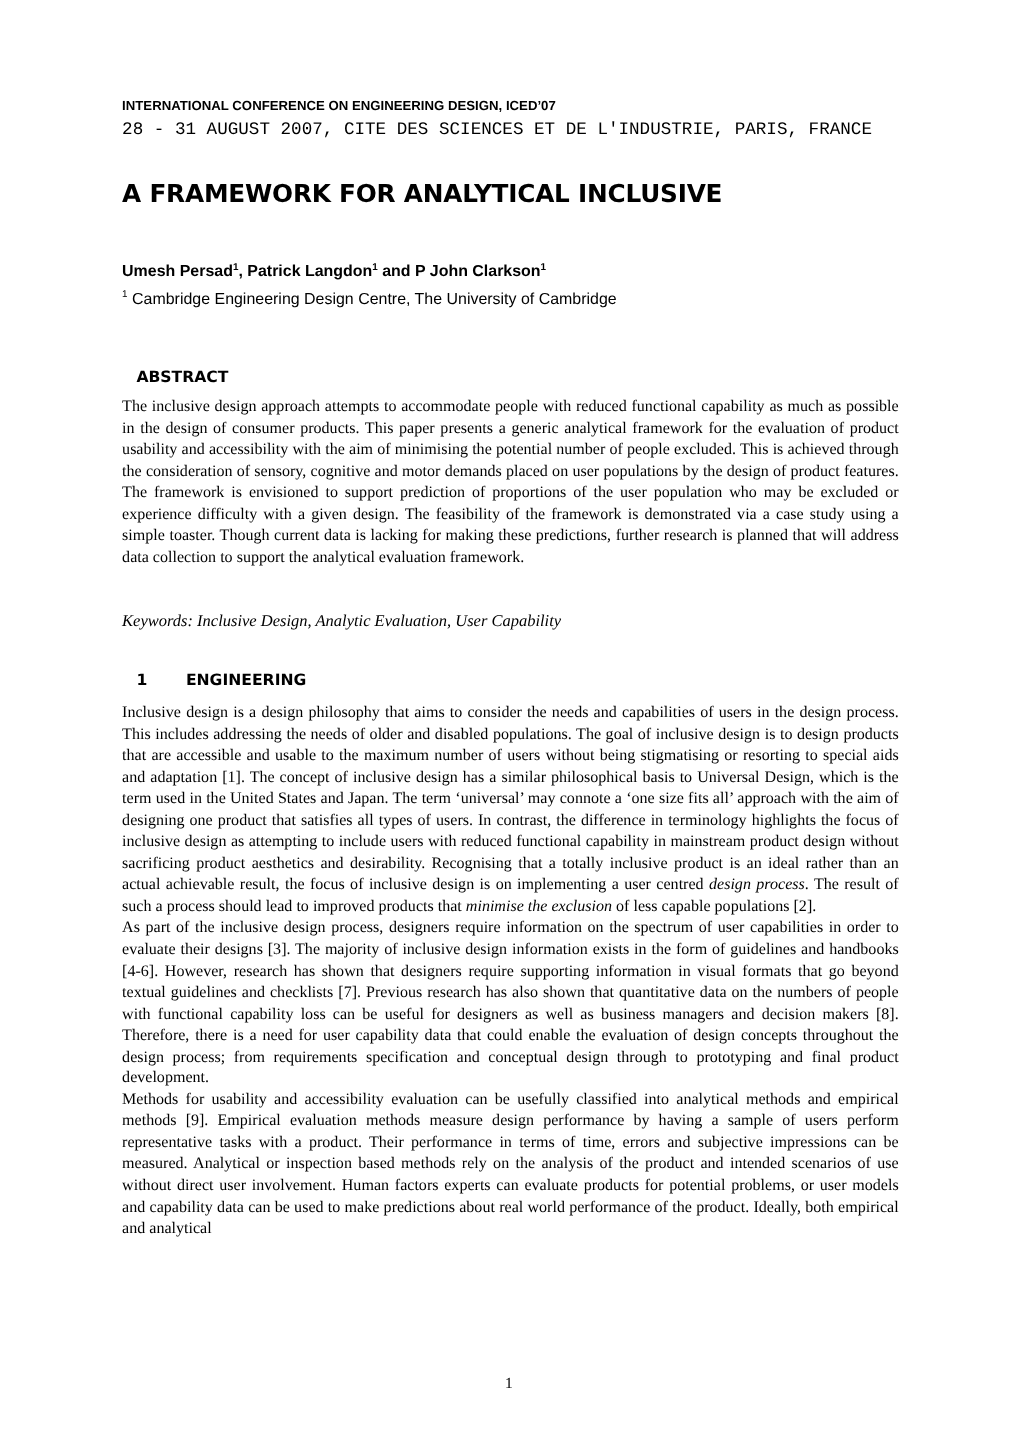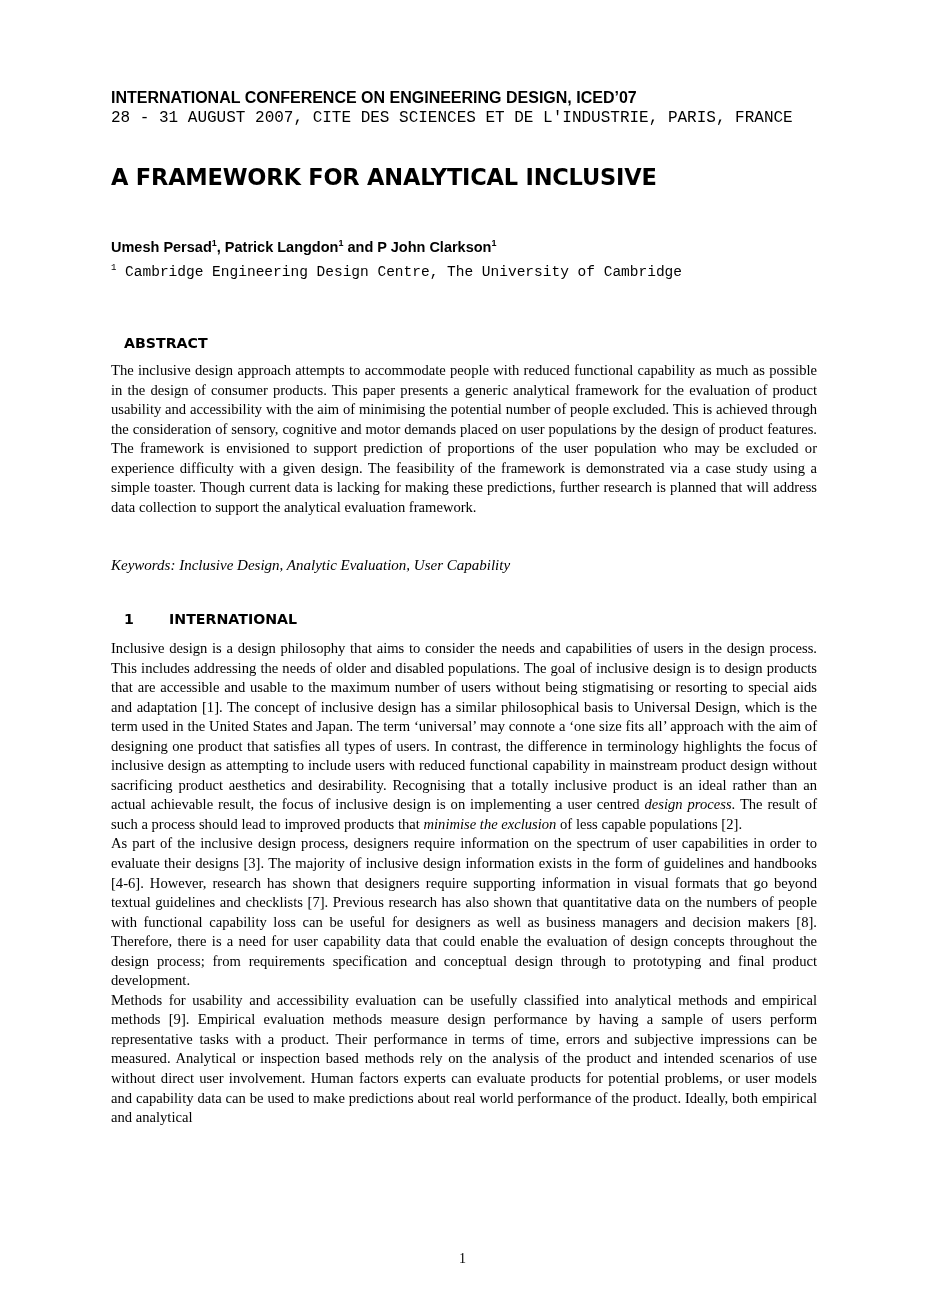--- a/index.html
+++ b/index.html
@@ -1,22 +1,22 @@
 <!DOCTYPE html>
 <html><head>
 <meta charset="utf-8">
 <style>
   html, body { margin: 0; padding: 0; background: #ffffff; }
   body { width: 925px; height: 1309px; position: relative; overflow: hidden; color: #000; }
   .page { position: absolute; left: 111px; top: 0; width: 706px; }
-  .conf1 { position: absolute; top: 89px; left: 0; font-family: "Liberation Sans", sans-serif; font-weight: bold; font-size: 16px; white-space: nowrap; }
+  .conf1 { position: absolute; top: 89px; left: 0; font-family: "Liberation Sans", sans-serif; font-weight: bold; font-size: 12px; white-space: nowrap; }
   .conf2 { position: absolute; top: 109px; left: 0; font-family: Liberation Mono, monospace; font-size: 16px; white-space: nowrap; }
   .title { position: absolute; top: 163px; left: 0; font-family: "DejaVu Sans", sans-serif; font-weight: bold; font-size: 22.5px; line-height: 28px; letter-spacing: -0.2px; margin: 0; }
   .authors { position: absolute; top: 239px; left: 0; font-family: "Liberation Sans", sans-serif; font-weight: bold; font-size: 14.5px; white-space: nowrap; }
-  .affil { position: absolute; top: 264px; left: 0; font-family: Liberation Mono, monospace; font-size: 14.5px; white-space: nowrap; }
+  .affil { position: absolute; top: 264px; left: 0; font-family: Liberation Sans, sans-serif; font-size: 14.5px; white-space: nowrap; }
   sup { font-size: 9px; vertical-align: 6px; line-height: 0; }
   .h { font-family: "DejaVu Sans", sans-serif; font-weight: bold; font-size: 14.2px; margin: 13px; white-space: nowrap; }
   .abs-h { position: absolute; top: 322px; left: 0; }
   .intro-h { position: absolute; top: 598px; left: 0; }
   .intro-h .num { display: inline-block; width: 45px; }
   .body-text { font-family: "Liberation Serif", serif; font-size: 14.6px; line-height: 19.55px; text-align: justify; margin: 0; }
   .abstract { position: absolute; top: 361px; left: 0; width: 706px; }
   .keywords { position: absolute; top: 557px; left: 0; font-family: "Liberation Serif", serif; font-style: italic; font-size: 15px; white-space: nowrap; }
   .intro { position: absolute; top: 639px; left: 0; width: 706px; }
   .intro p { margin: 0; }
@@ -41,21 +41,21 @@
 
   <div class="affil">
     <sup>1</sup><span> Cambridge Engineering Design Centre, The University of Cambridge</span>
   </div>
 
   <h2 class="h abs-h">ABSTRACT</h2>
   <p class="body-text abstract">The inclusive design approach attempts to accommodate people with reduced functional capability as much as possible in the design of consumer products. This paper presents a generic analytical framework for the evaluation of product usability and accessibility with the aim of minimising the potential number of people excluded. This is achieved through the consideration of sensory, cognitive and motor demands placed on user populations by the design of product features. The framework is envisioned to support prediction of proportions of the user population who may be excluded or experience difficulty with a given design. The feasibility of the framework is demonstrated via a case study using a simple toaster. Though current data is lacking for making these predictions, further research is planned that will address data collection to support the analytical evaluation framework.</p>
   <div class="keywords">Keywords: Inclusive Design, Analytic Evaluation, User Capability</div>
 
   <h2 class="h intro-h">
-    <span class="num">1</span><span>INTERNATIONAL</span>
+    <span class="num">1</span><span>ENGINEERING</span>
   </h2>
 
   <div class="body-text intro">
     <p><span>Inclusive design is a design philosophy that aims to consider the needs and capabilities of users in the design process. This includes addressing the needs of older and disabled populations. The goal of inclusive design is to design products that are accessible and usable to the maximum number of users without being stigmatising or resorting to special aids and adaptation [1]. The concept of inclusive design has a similar philosophical basis to Universal Design, which is the term used in the United States and Japan. The term ‘universal’ may connote a ‘one size fits all’ approach with the aim of designing one product that satisfies all types of users. In contrast, the difference in terminology highlights the focus of inclusive design as attempting to include users with reduced functional capability in mainstream product design without sacrificing product aesthetics and desirability. Recognising that a totally inclusive product is an ideal rather than an actual achievable result, the focus of inclusive design is on implementing a user centred </span><em>design process</em><span>. The result of such a process should lead to improved products that </span><em>minimise the exclusion</em><span> of less capable populations [2].</span></p>
     <p>As part of the inclusive design process, designers require information on the spectrum of user capabilities in order to evaluate their designs [3]. The majority of inclusive design information exists in the form of guidelines and handbooks [4-6]. However, research has shown that designers require supporting information in visual formats that go beyond textual guidelines and checklists [7]. Previous research has also shown that quantitative data on the numbers of people with functional capability loss can be useful for designers as well as business managers and decision makers [8]. Therefore, there is a need for user capability data that could enable the evaluation of design concepts throughout the design process; from requirements specification and conceptual design through to prototyping and final product development.</p>
     <p>Methods for usability and accessibility evaluation can be usefully classified into analytical methods and empirical methods [9]. Empirical evaluation methods measure design performance by having a sample of users perform representative tasks with a product. Their performance in terms of time, errors and subjective impressions can be measured. Analytical or inspection based methods rely on the analysis of the product and intended scenarios of use without direct user involvement. Human factors experts can evaluate products for potential problems, or user models and capability data can be used to make predictions about real world performance of the product. Ideally, both empirical and analytical</p>
   </div>
 
   <div class="footer-left">ICED’07/536</div>
   <div class="footer-page">1</div>

